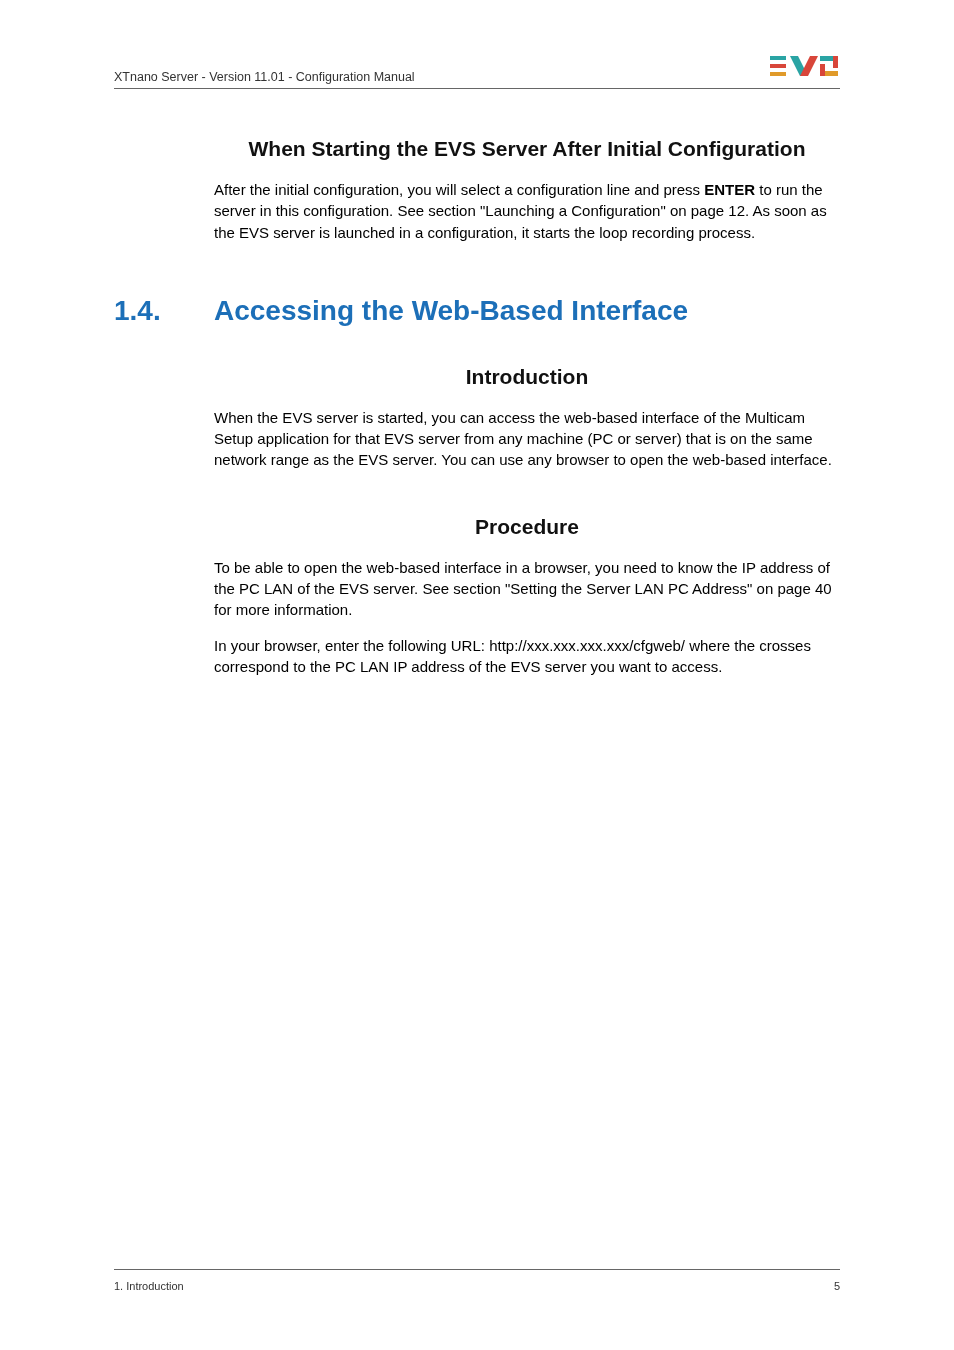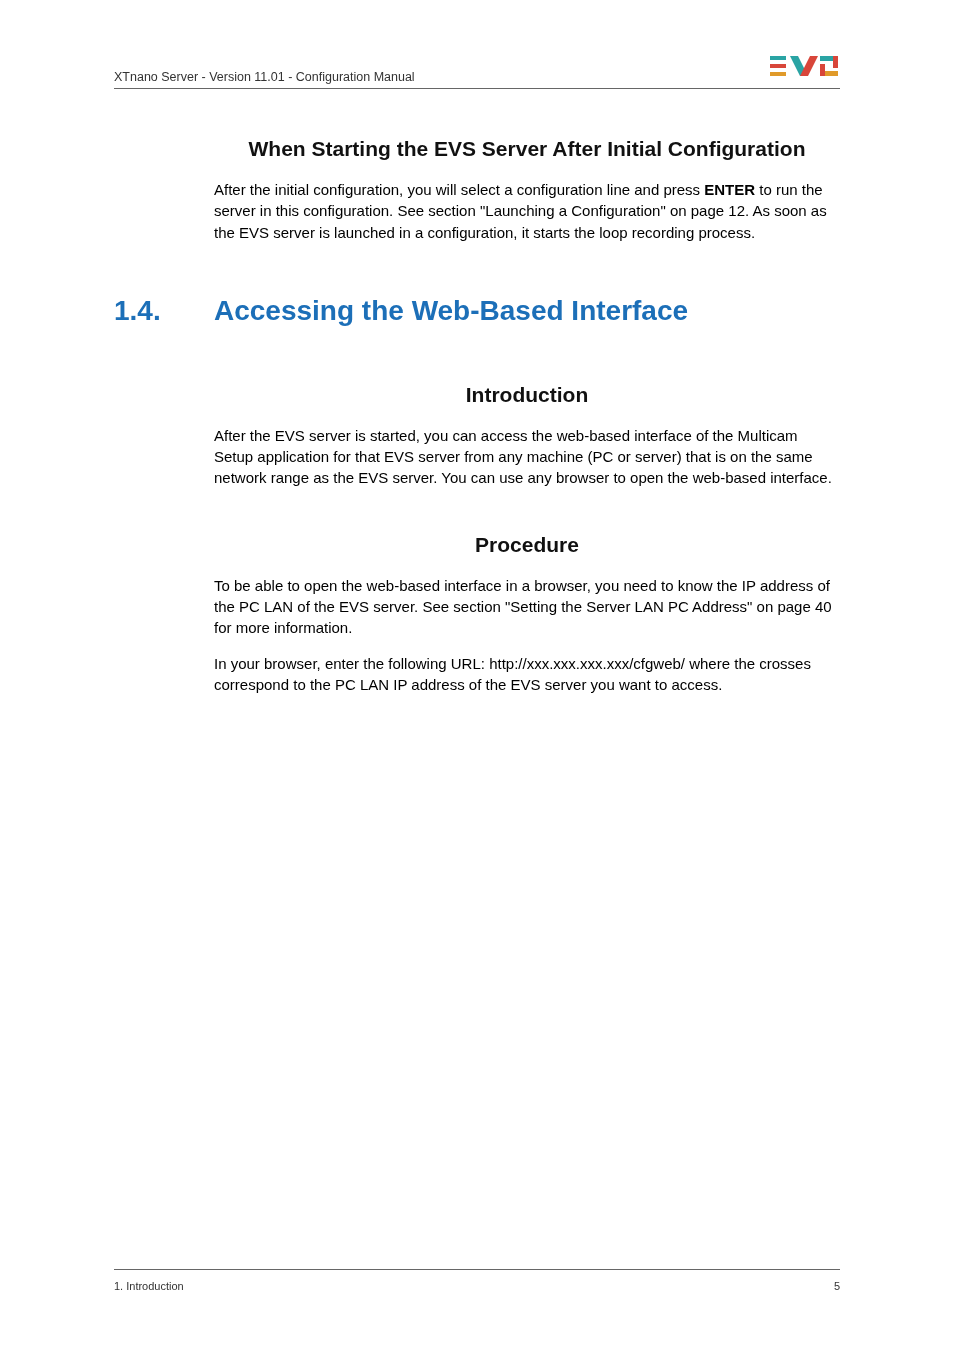--- a/index.html
+++ b/index.html
@@ -45,21 +45,21 @@
       line-height: 1.42;
       color: #000000;
       margin-bottom: 14px;
     }
     .para:last-child { margin-bottom: 0; }
     .bold { font-weight: bold; }
     .section-row {
       display: flex;
       align-items: baseline;
       margin-top: 52px;
-      margin-bottom: 56px;
+      margin-bottom: 38px;
     }
     .section-num {
       width: 100px;
       font-size: 28px;
       font-weight: bold;
       color: #1c6fb8;
       flex-shrink: 0;
     }
     .section-title {
       font-size: 28px;
@@ -107,21 +107,21 @@
     </p>
   </div>
 
   <div class="section-row">
     <div class="section-num">1.4.</div>
     <div class="section-title">Accessing the Web-Based Interface</div>
   </div>
 
   <div class="content-indent">
     <div class="h3">Introduction</div>
-    <p class="para">After the EVS server is started, you can access the web-based interface of the Multicam Setup application for that EVS server from any machine (PC or server) that is on the same network range as the EVS server. You can use any browser to open the web-based interface.</p>
+    <p class="para">When the EVS server is started, you can access the web-based interface of the Multicam Setup application for that EVS server from any machine (PC or server) that is on the same network range as the EVS server. You can use any browser to open the web-based interface.</p>
 
     <div class="h3 spaced-top">Procedure</div>
     <p class="para">To be able to open the web-based interface in a browser, you need to know the IP address of the PC LAN of the EVS server. See section "Setting the Server LAN PC Address" on page 40 for more information.</p>
     <p class="para">In your browser, enter the following URL: http://xxx.xxx.xxx.xxx/cfgweb/ where the crosses correspond to the PC LAN IP address of the EVS server you want to access.</p>
   </div>
 
   <div class="footer">
     <span>1. Introduction</span>
     <span>5</span>
   </div>

